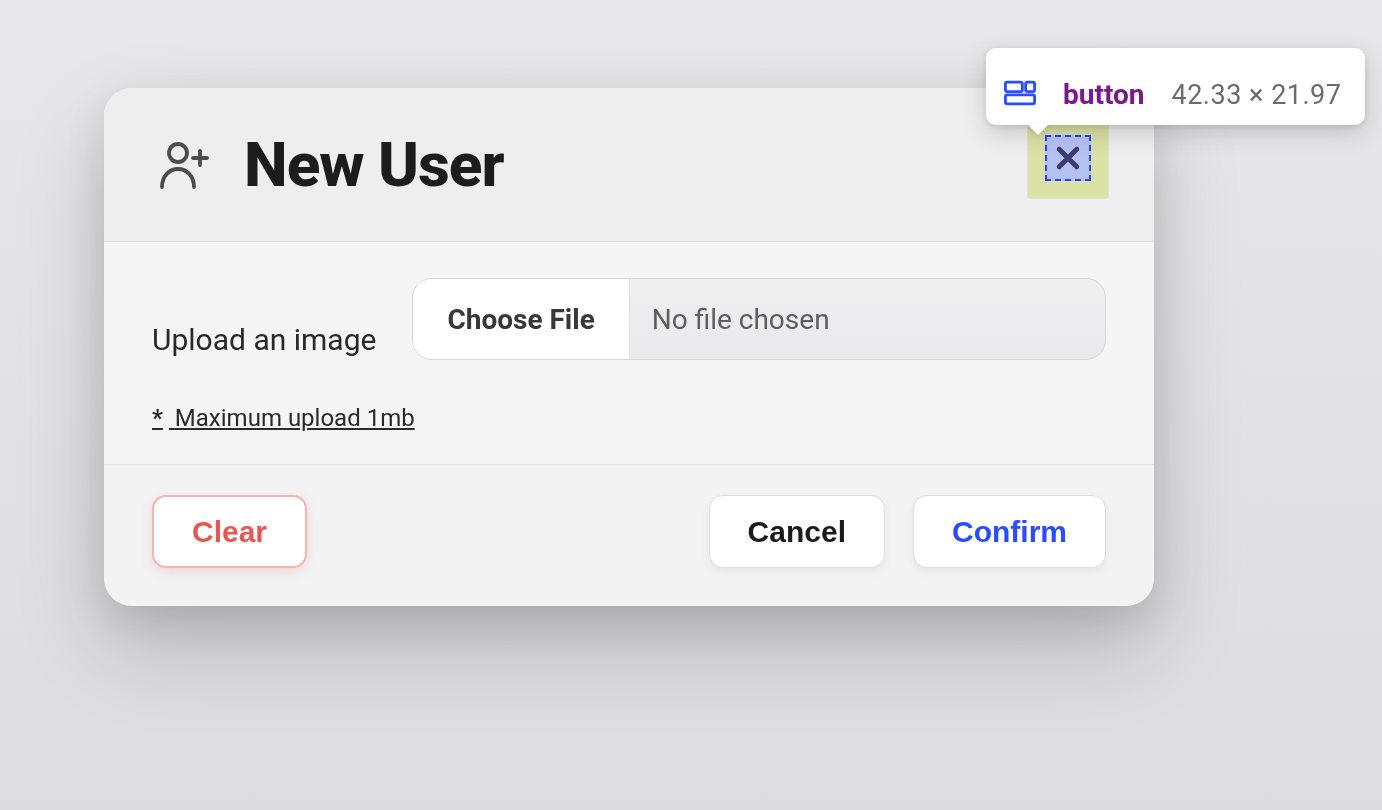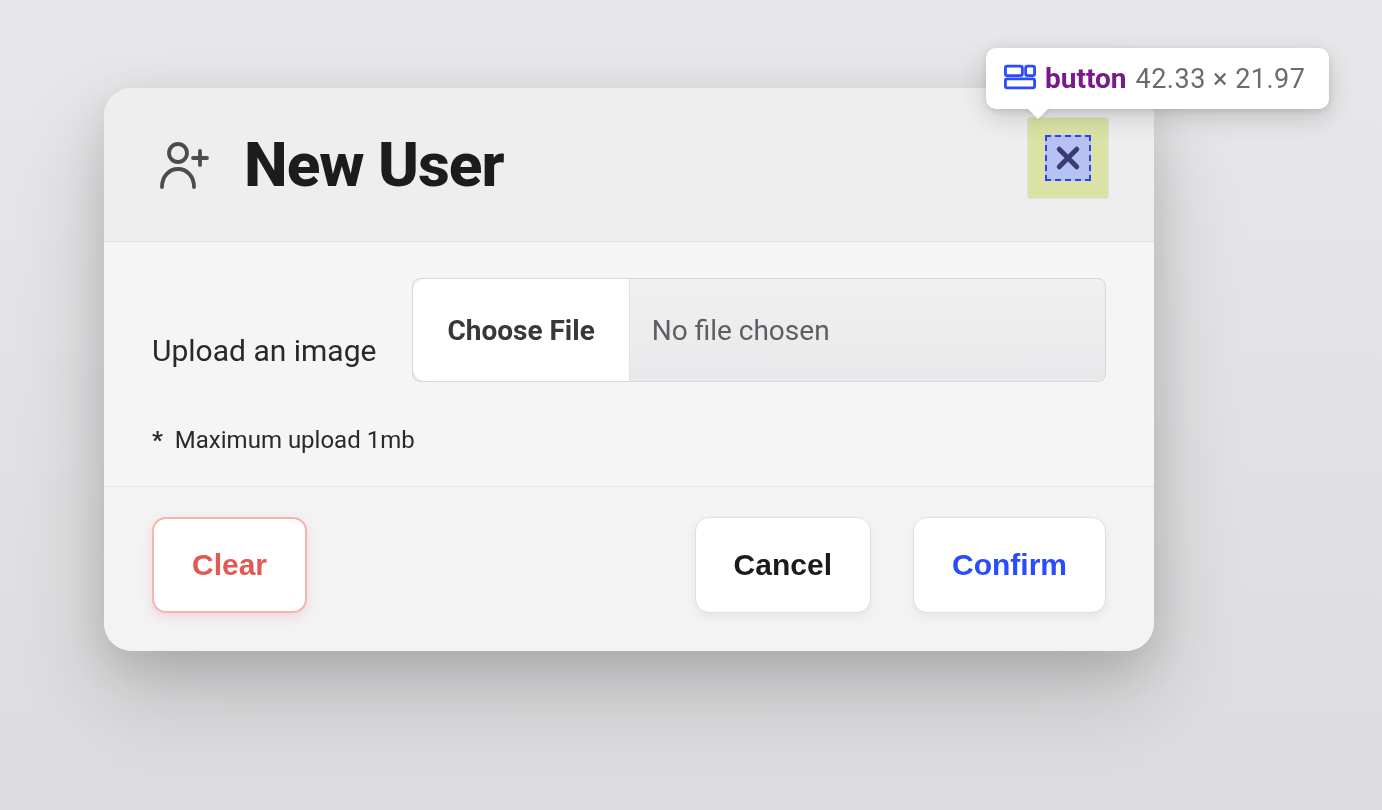--- a/index.html
+++ b/index.html
@@ -79,24 +79,24 @@
       justify-content: center;
     }
     .close-inner svg { width: 30px; height: 30px; stroke: #3a3d74; stroke-width: 4; }
     
     .devtools-tip {
       position: absolute;
       left: 986px;
       top: 48px;
       display: flex;
       align-items: center;
-      gap: 9px;
+      gap: 27px;
       background: #ffffff;
       border-radius: 10px;
-      padding: 14px 24px 14px 18px;
+      padding: 30px 24px 14px 18px;
       box-shadow: 0 8px 26px rgba(0,0,0,0.16), 0 2px 6px rgba(0,0,0,0.10);
       white-space: nowrap;
       z-index: 10;
     }
     .devtools-tip::after {
       content: "";
       position: absolute;
       left: 40px;
       bottom: -10px;
       width: 0; height: 0;
@@ -128,22 +128,22 @@
     }
     .field-label {
       font-size: 30px;
       color: #292929;
       margin-top: 40px;
     }
     .file-input {
       flex: 1;
       display: flex;
       align-items: stretch;
-      height: 104px;
-      border-radius: 8px;
+      height: 82px;
+      border-radius: 20px;
       border: 1px solid #d8d8dc;
       background: linear-gradient(180deg,#f0f0f1 0%, #e9e9eb 100%);
       overflow: hidden;
     }
     .file-choose {
       display: flex;
       align-items: center;
       justify-content: center;
       padding: 0 34px;
       background: #ffffff;
@@ -159,53 +159,54 @@
       display: flex;
       align-items: center;
       padding-left: 22px;
       font-size: 28px;
       color: #5e5e62;
     }
     .hint {
       margin-top: 44px;
       font-size: 24px;
       color: #2a2a2b;
+      text-decoration: underline;
     }
     .hint .star { font-weight: 700; margin-right: 6px; }
     
     .dialog-footer {
       display: flex;
       align-items: center;
       padding: 30px 48px 38px 48px;
       border-top: 1px solid #e4e4e6;
       background: #f3f3f4;
       border-bottom-left-radius: 28px;
       border-bottom-right-radius: 28px;
     }
     .btn {
-      height: 96px;
+      height: 73px;
       padding: 0 38px;
       border-radius: 14px;
       background: #ffffff;
       border: 1px solid #dfdfe2;
       box-shadow: 0 4px 10px rgba(0,0,0,0.06);
       font-size: 30px;
       font-weight: 700;
       display: flex;
       align-items: center;
       justify-content: center;
       cursor: pointer;
     }
     .btn-clear {
       color: #e55753;
       border: 2px solid #f5b4ad;
       box-shadow: 0 4px 12px rgba(229,87,83,0.18);
     }
     .btn-cancel { color: #1b1b1b; margin-left: 48px; }
-    .btn-confirm { color: #2a4cff; margin-left: 14px; }
+    .btn-confirm { color: #2a4cff; }
     .footer-spacer { flex: 1; }
     .footer-right { display: flex; gap: 28px; }
   </style>
 </head>
 <body>
 
 <div class="stage">
 
   <div class="devtools-tip">
     <span class="tip-icon">

